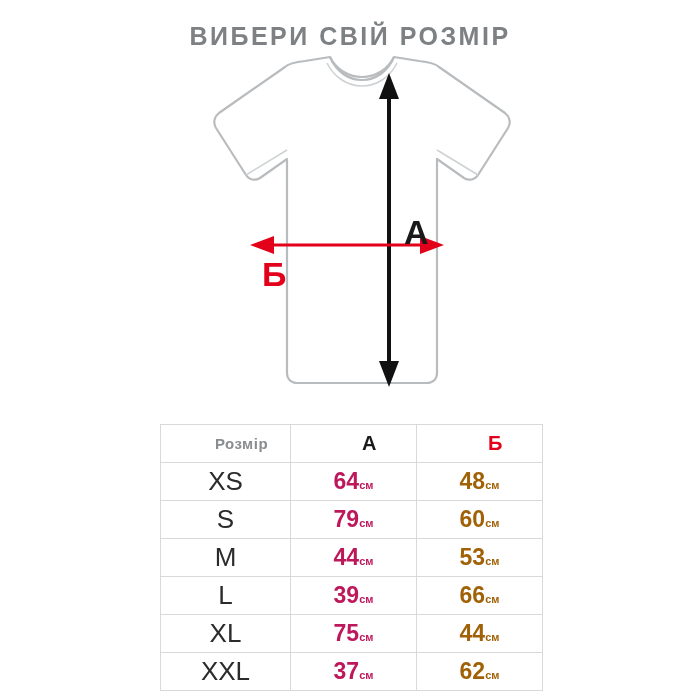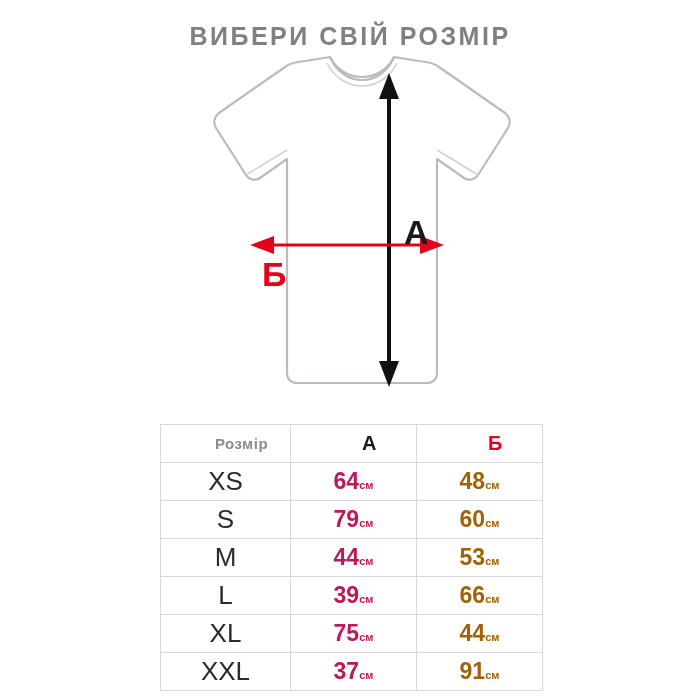--- a/index.html
+++ b/index.html
@@ -217,19 +217,19 @@
           <td class="val-b"><span>66</span><span class="unit">см</span></td>
         </tr>
         <tr>
           <td class="size-name">XL</td>
           <td class="val-a"><span>75</span><span class="unit">см</span></td>
           <td class="val-b"><span>44</span><span class="unit">см</span></td>
         </tr>
         <tr>
           <td class="size-name">XXL</td>
           <td class="val-a"><span>37</span><span class="unit">см</span></td>
-          <td class="val-b"><span>91</span><span class="unit">см</span></td>
+          <td class="val-b"><span>62</span><span class="unit">см</span></td>
         </tr>
       </tbody>
     </table>
   </div>
 
 </div>
 
 </body></html>

